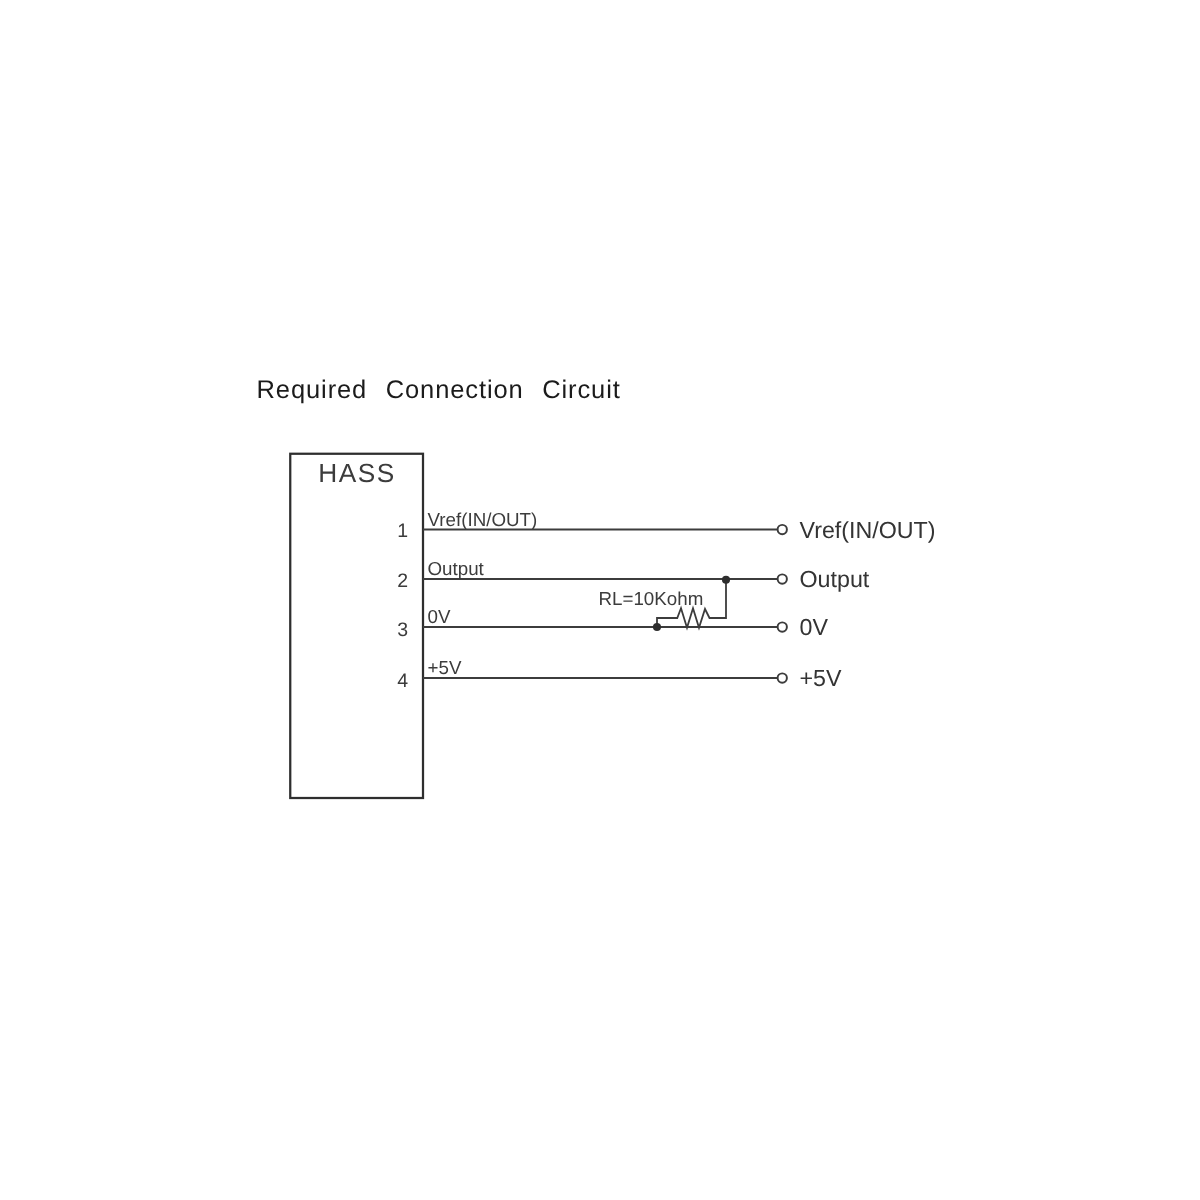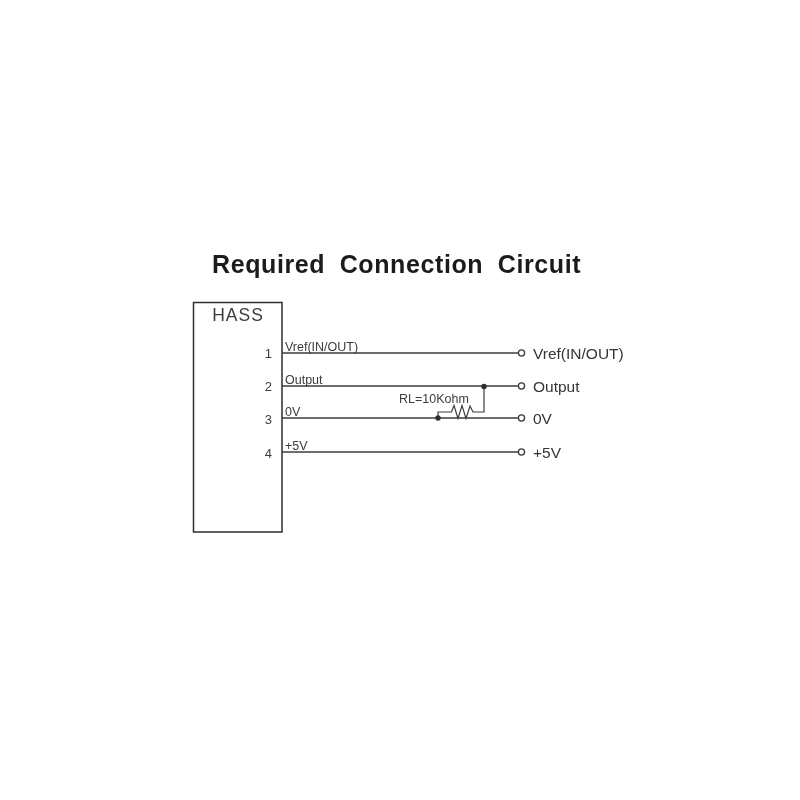--- a/index.html
+++ b/index.html
@@ -11,27 +11,26 @@
   #canvas{
     position:relative;
     width:800px;height:800px;
     background:var(--bg);
     font-family:"Liberation Sans", sans-serif;
     overflow:hidden;
   }
   #title{
     position:absolute;
     left:171px;top:250px;
-    font-size:25px;
-    font-weight:bold;
+    font-size:17px;
+    font-weight:normal;
     color:var(--title);
     letter-spacing:0.6px;
     word-spacing:7px;
     white-space:nowrap;
-    margin-left:41px;
   }
   svg{position:absolute;left:0;top:0;}
   .wire{stroke:var(--line);stroke-width:1.3;fill:none;}
   .boxline{stroke:#2e2e2e;stroke-width:1.5;fill:none;}
   .rnet{stroke:var(--line);stroke-width:1.2;fill:none;}
   .terminal{stroke:var(--line);stroke-width:1.3;fill:#ffffff;}
   .junction{fill:#2e2e2e;stroke:none;}
   text{fill:var(--line);}
   .box-label{font-size:17.5px;letter-spacing:1px;}
   .pin-number{font-size:13px;text-anchor:end;}

